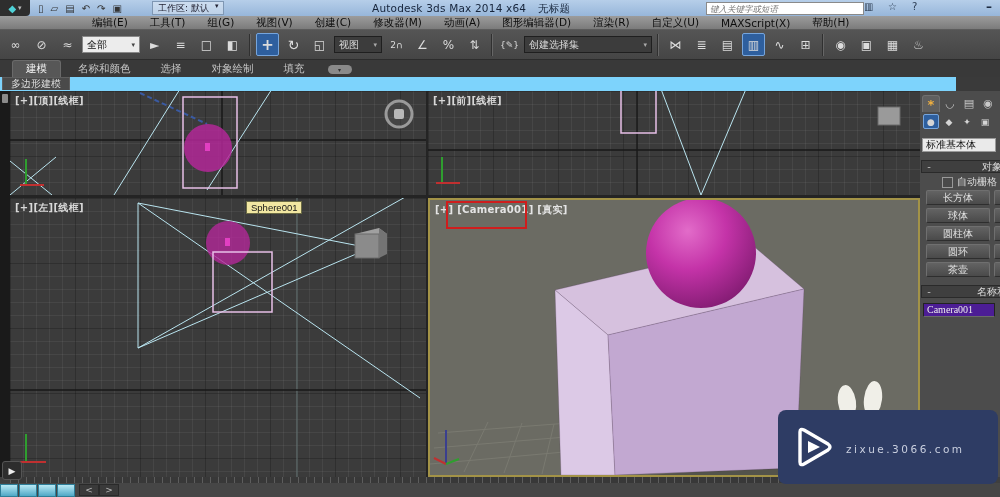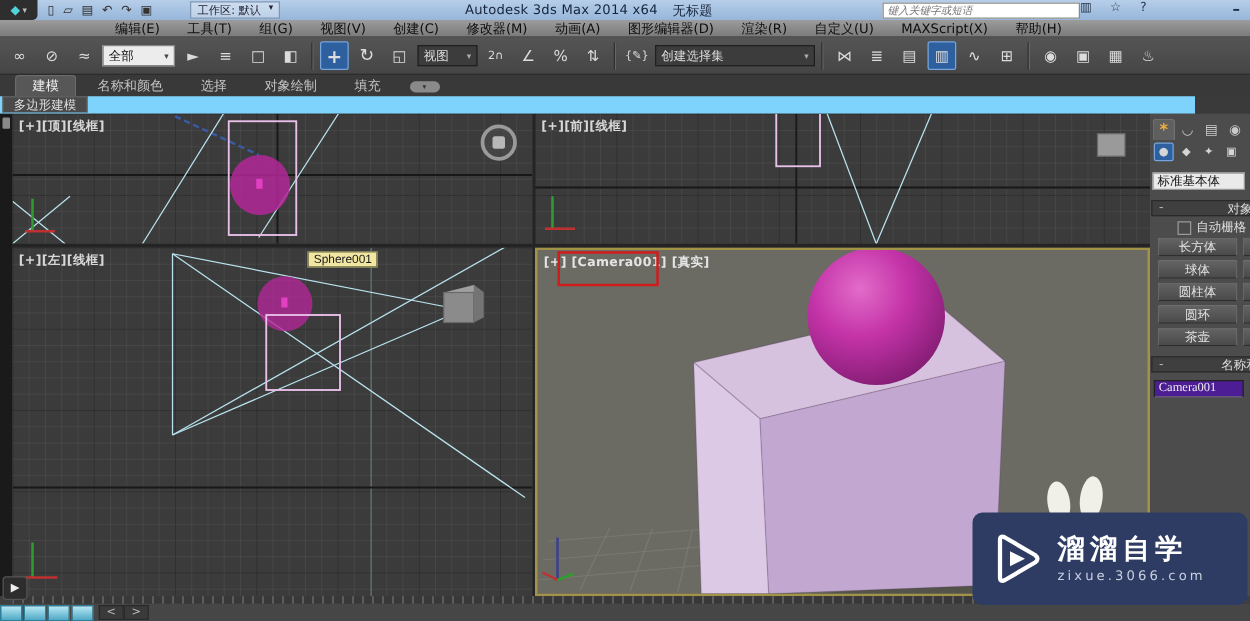--- a/index.html
+++ b/index.html
@@ -386,16 +386,15 @@
   <div class="fbtn">&lt;</div>
   <div class="fbtn">&gt;</div>
 </div>
 
 <div id="watermark" class="ab">
   <svg width="46" height="46" viewBox="0 0 46 46" style="position:static">
     <path d="M10 8 Q10 4 14 6 L38 20 Q42 23 38 26 L14 40 Q10 42 10 38 Z" fill="none" stroke="#ffffff" stroke-width="3.4" stroke-linejoin="round"></path>
     <polygon points="18,17 30,23 18,29" fill="#ffffff"></polygon>
   </svg>
   <div id="wm-text">
-    <div id="wm-title">溜溜自学</div>
     <div id="wm-url">zixue.3066.com</div>
   </div>
 </div>
 
 </body></html>

